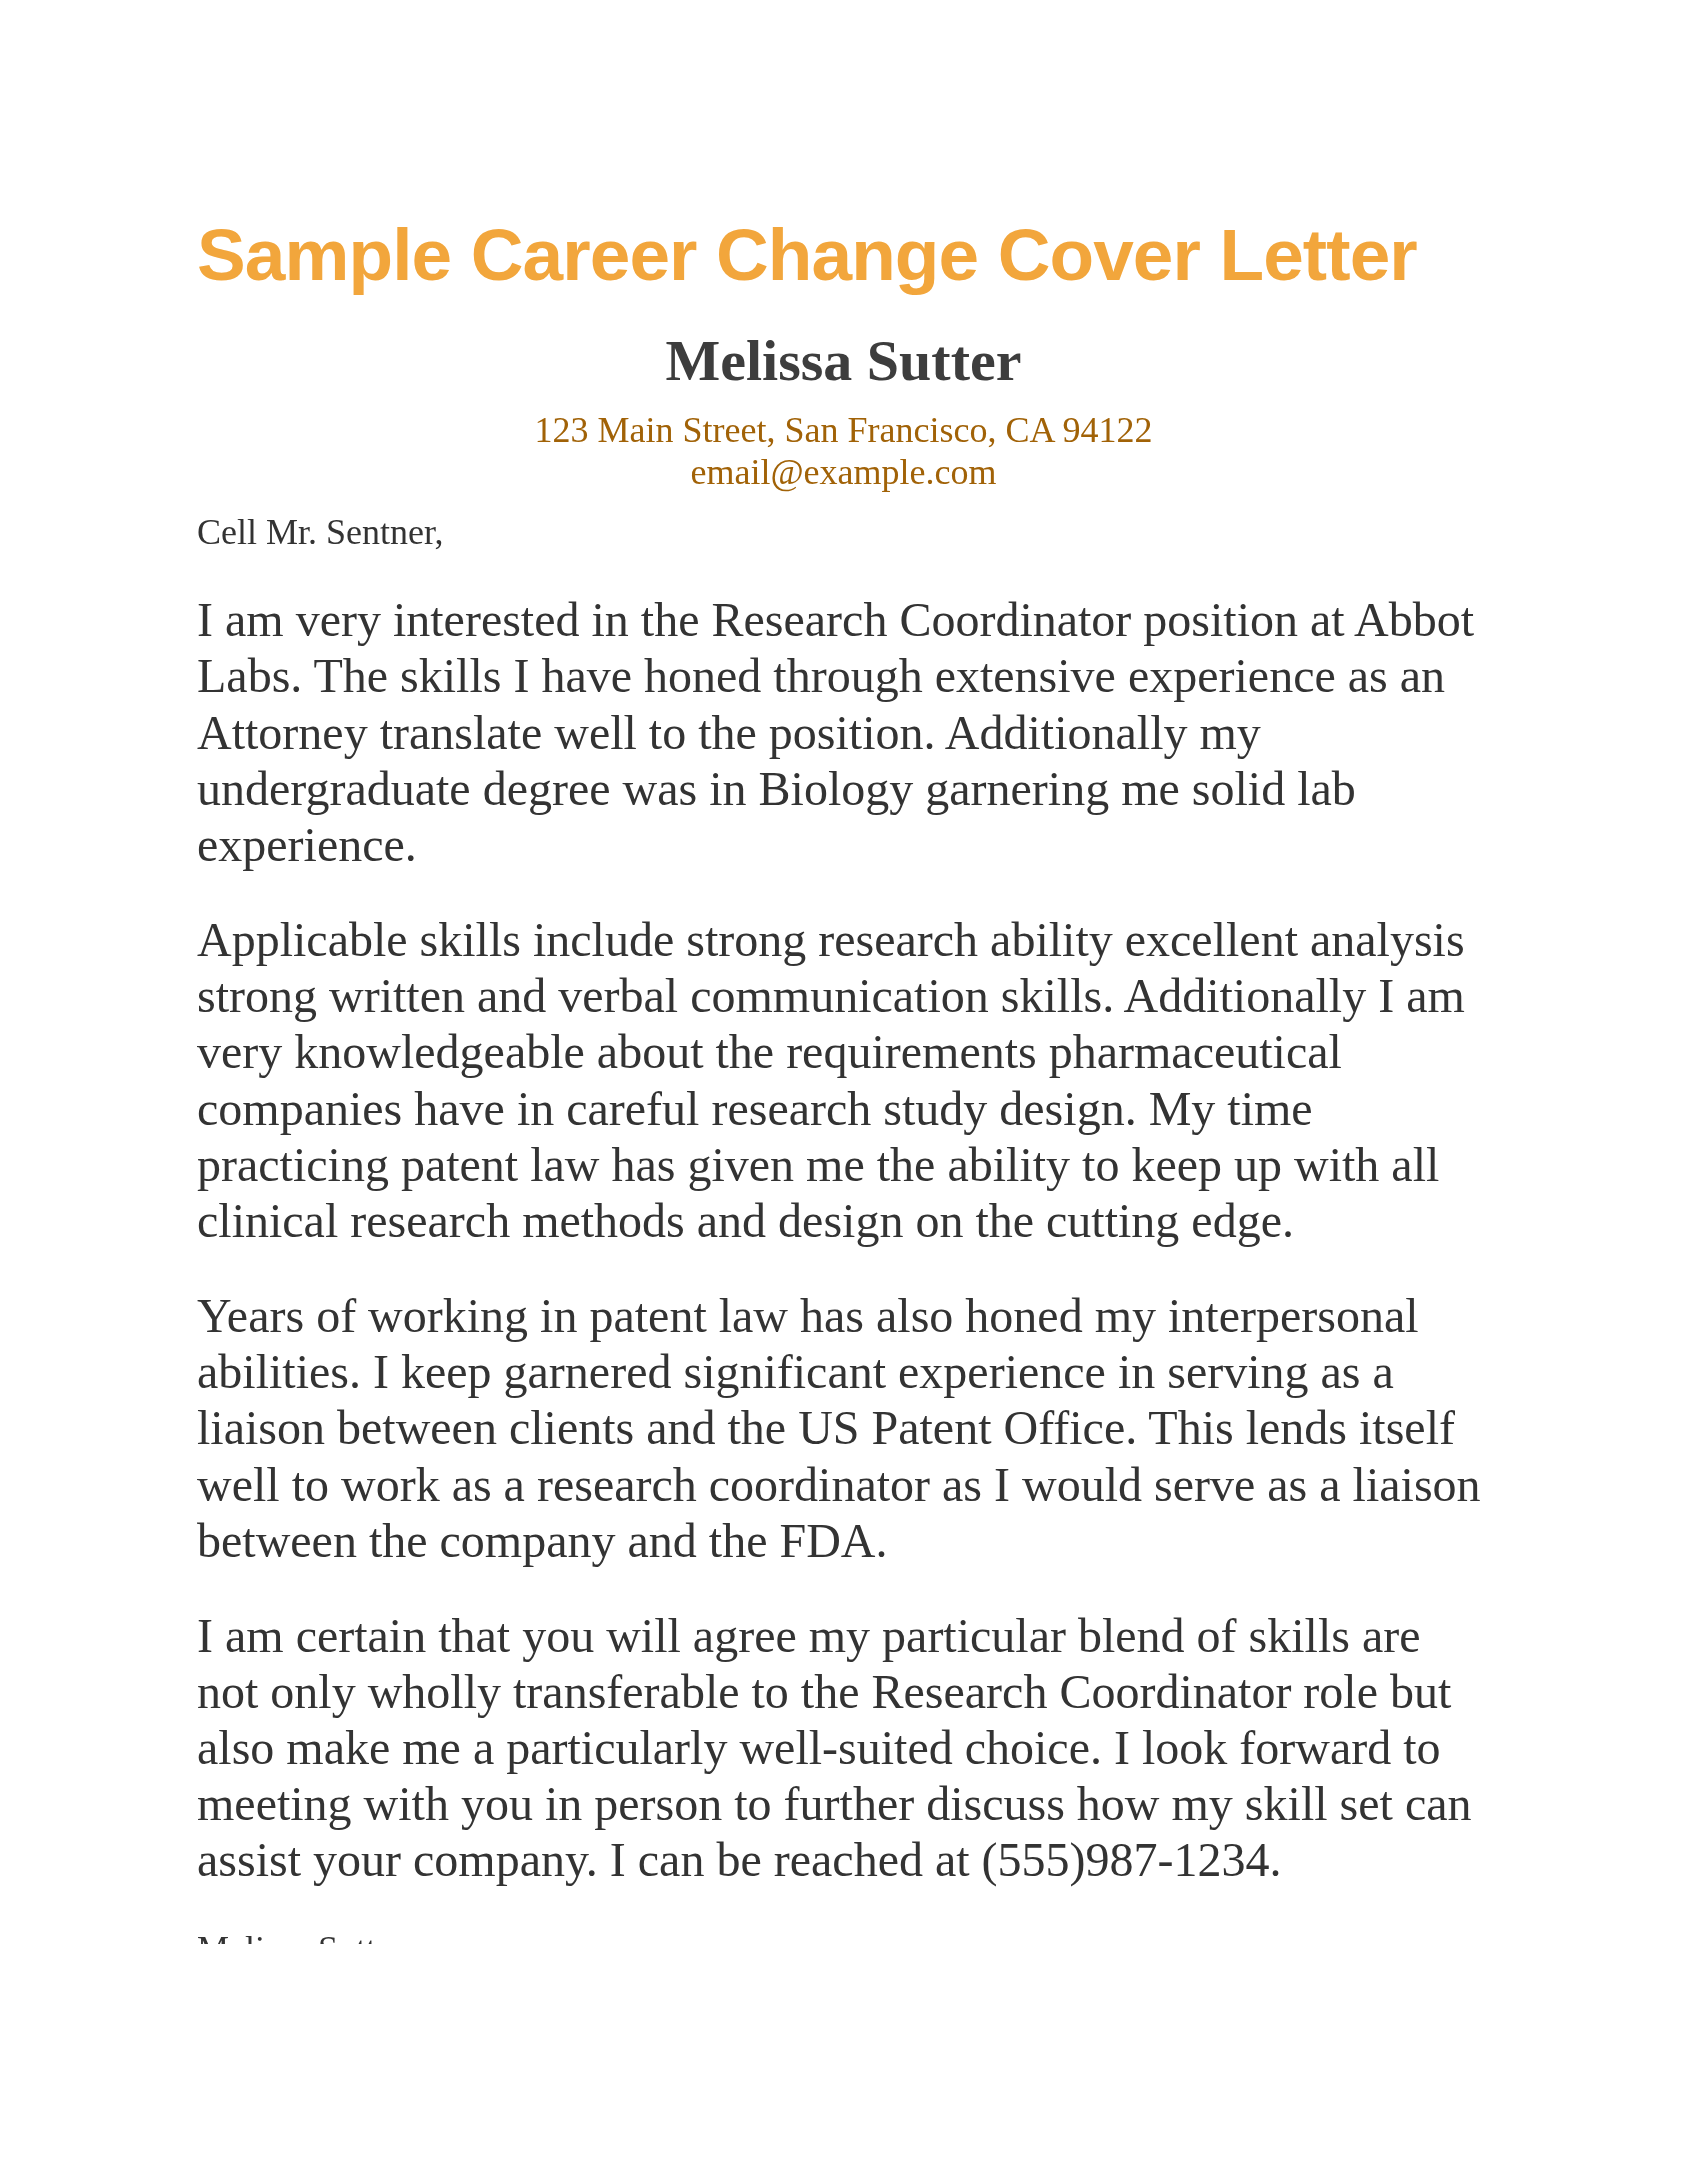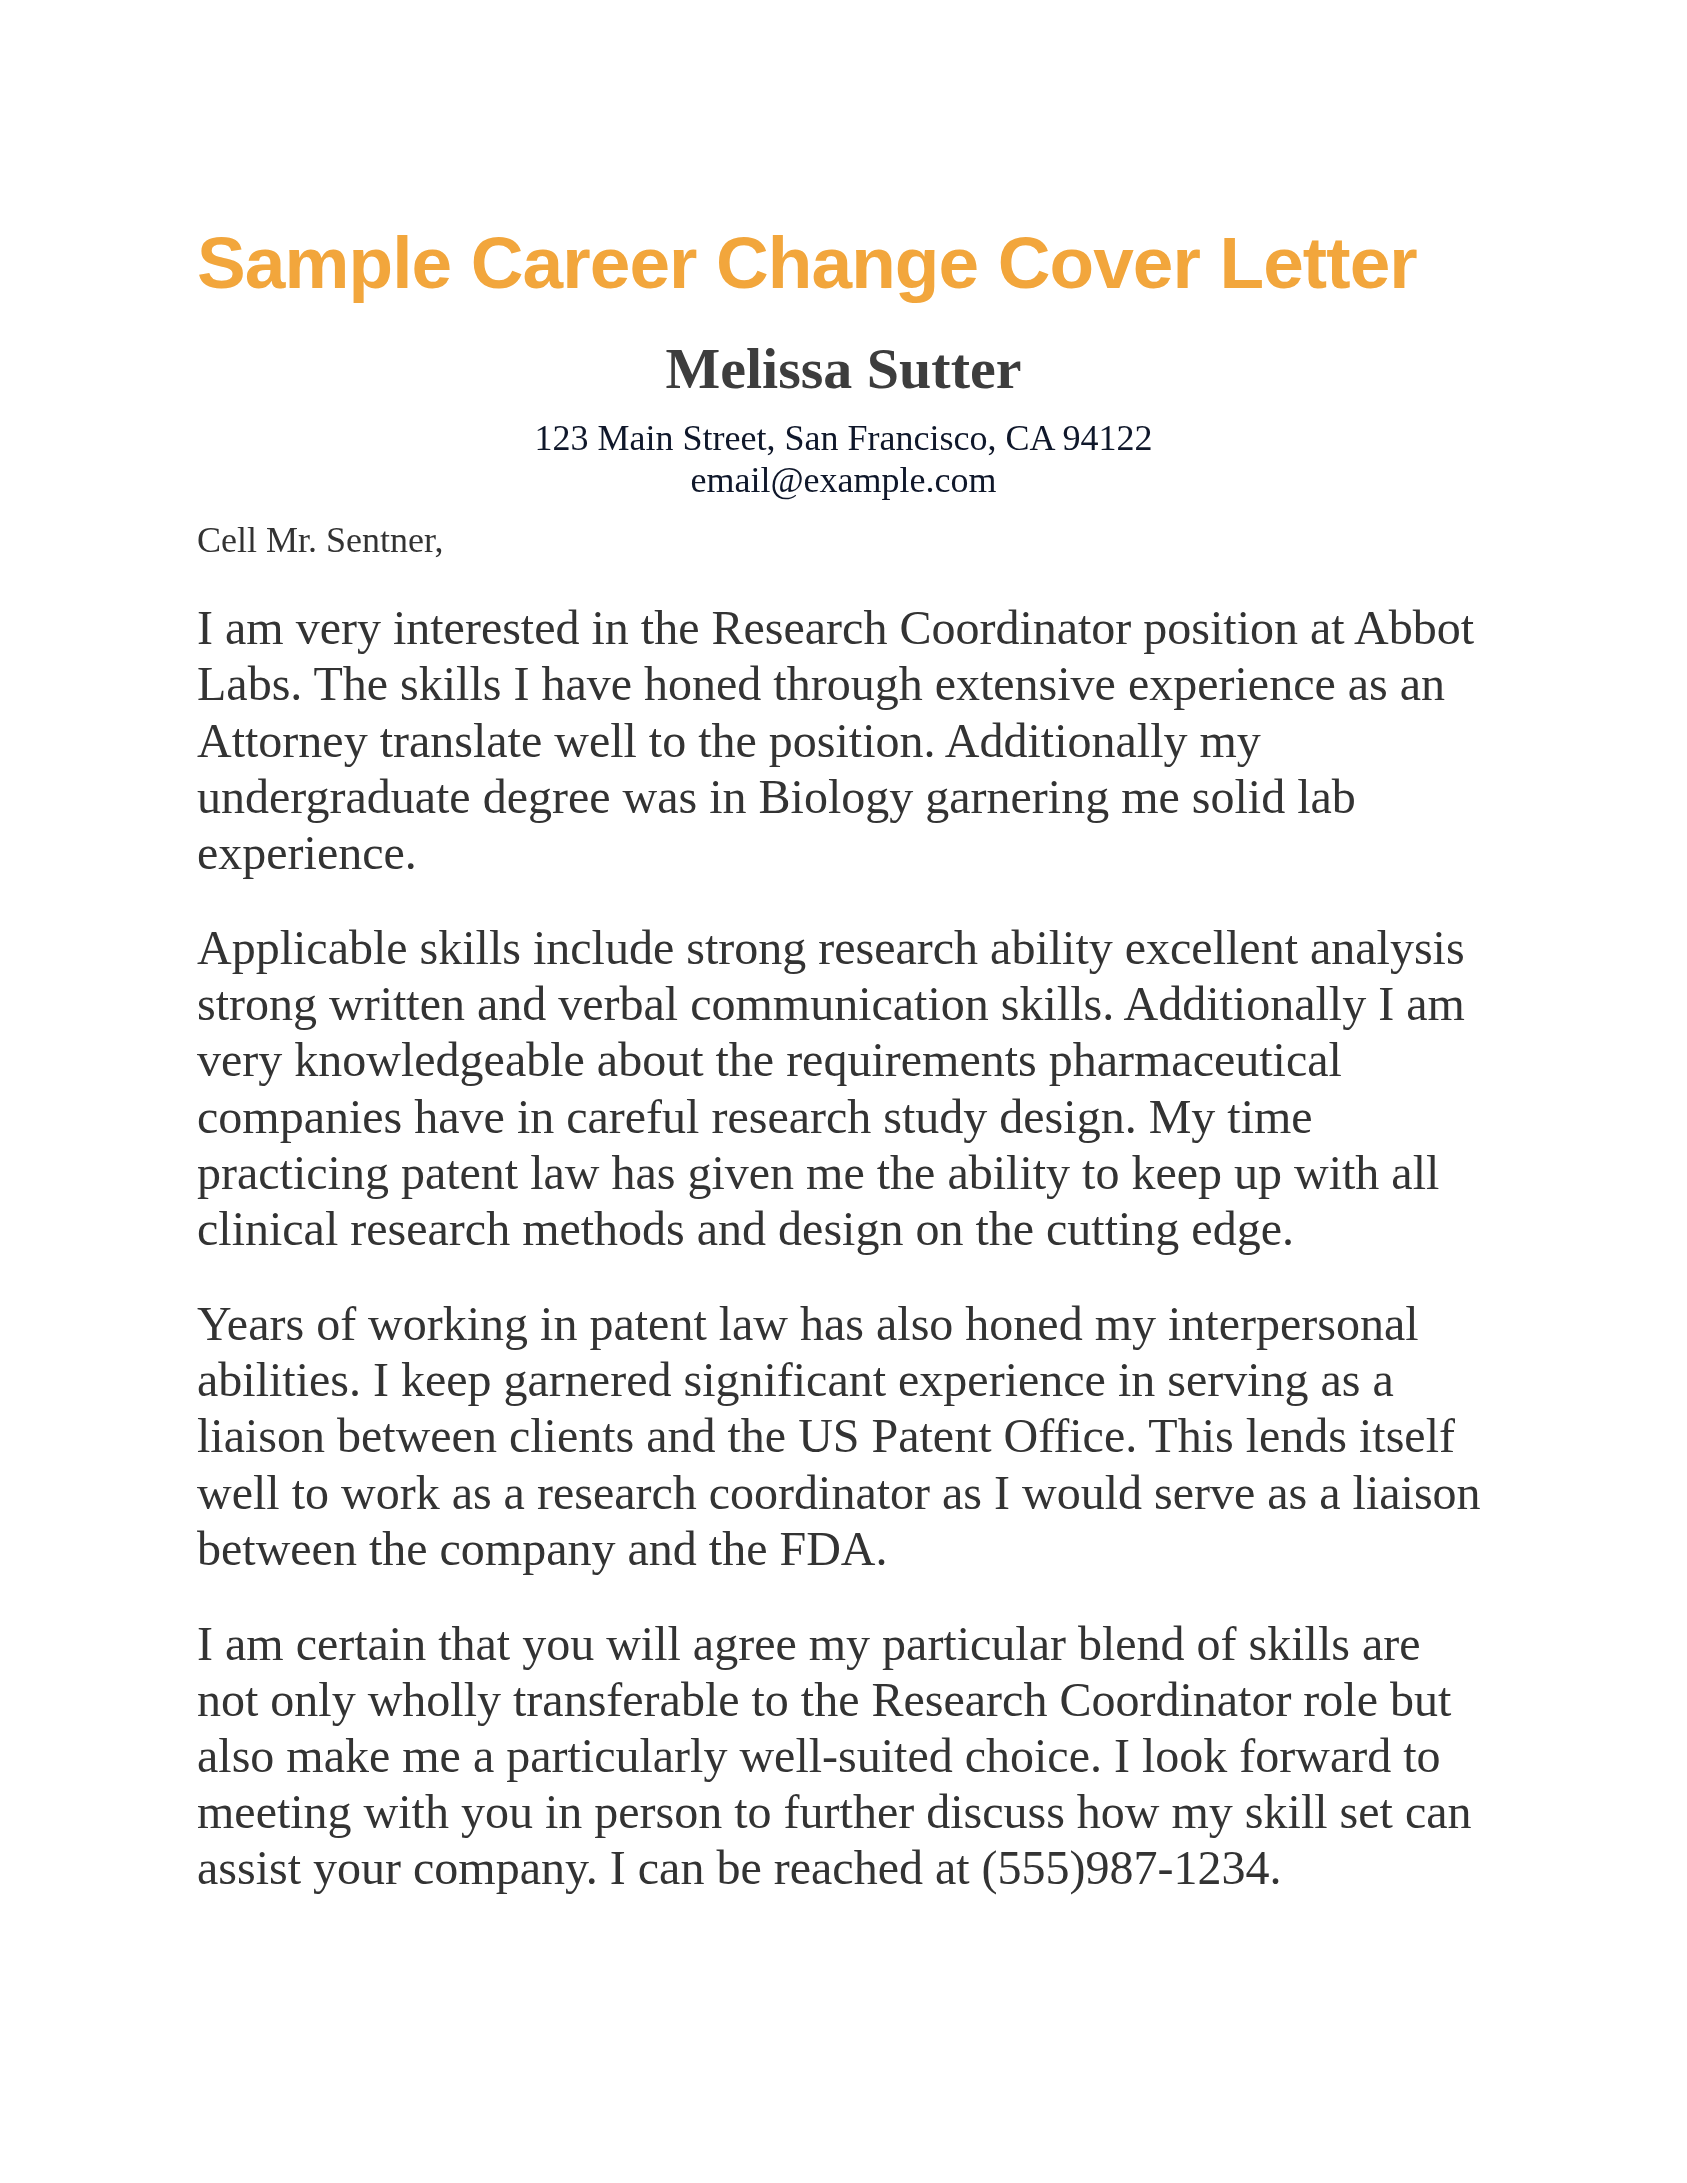--- a/index.html
+++ b/index.html
@@ -6,21 +6,21 @@
     margin: 0;
     padding: 0;
     background: #ffffff;
   }
   .page {
     position: relative;
     width: 1687px;
     height: 1944px;
     background: #ffffff;
     box-sizing: border-box;
-    padding: 16px 197px;
+    padding: 8px 197px;
     overflow: hidden;
     font-family: "Liberation Serif", serif;
     color: #333333;
   }
   .doc-title {
     margin: 210px 0 0 0;
     font-family: "Liberation Sans", sans-serif;
     font-weight: bold;
     font-size: 73px;
     line-height: 1.0;
@@ -34,21 +34,21 @@
     font-weight: bold;
     font-size: 58px;
     line-height: 1.15;
     color: #3D3D3D;
   }
   .contact-line {
     margin: 0;
     text-align: center;
     font-size: 36px;
     line-height: 1.17;
-    color: #0f172a;
+    color: #a16207;
   }
   .contact-address { margin-top: 14px; }
   .contact-phones  { margin-top: 21px; }
   .contact-email   { }
   .salutation {
     margin: 18.3px 0 0 0;
     font-size: 36px;
     line-height: 1.17;
   }
   .body-para {

